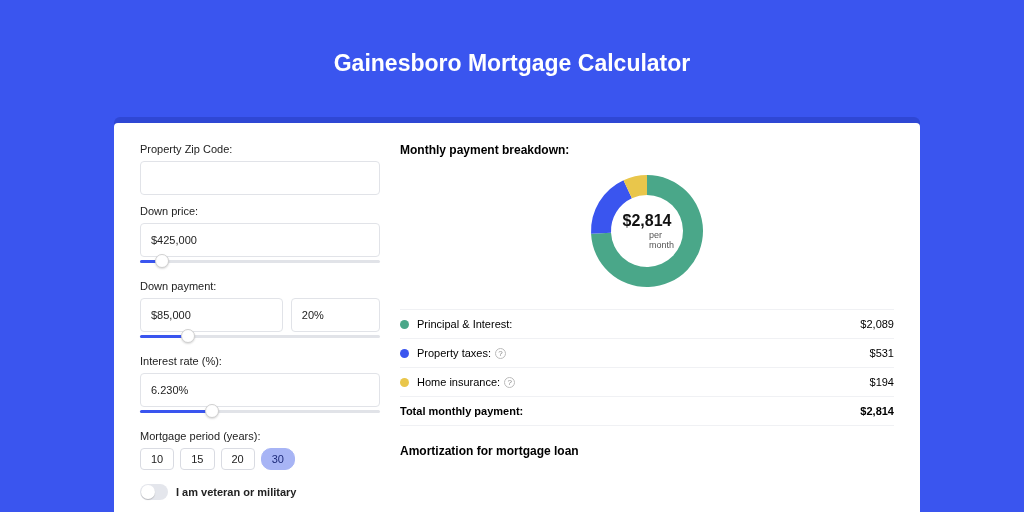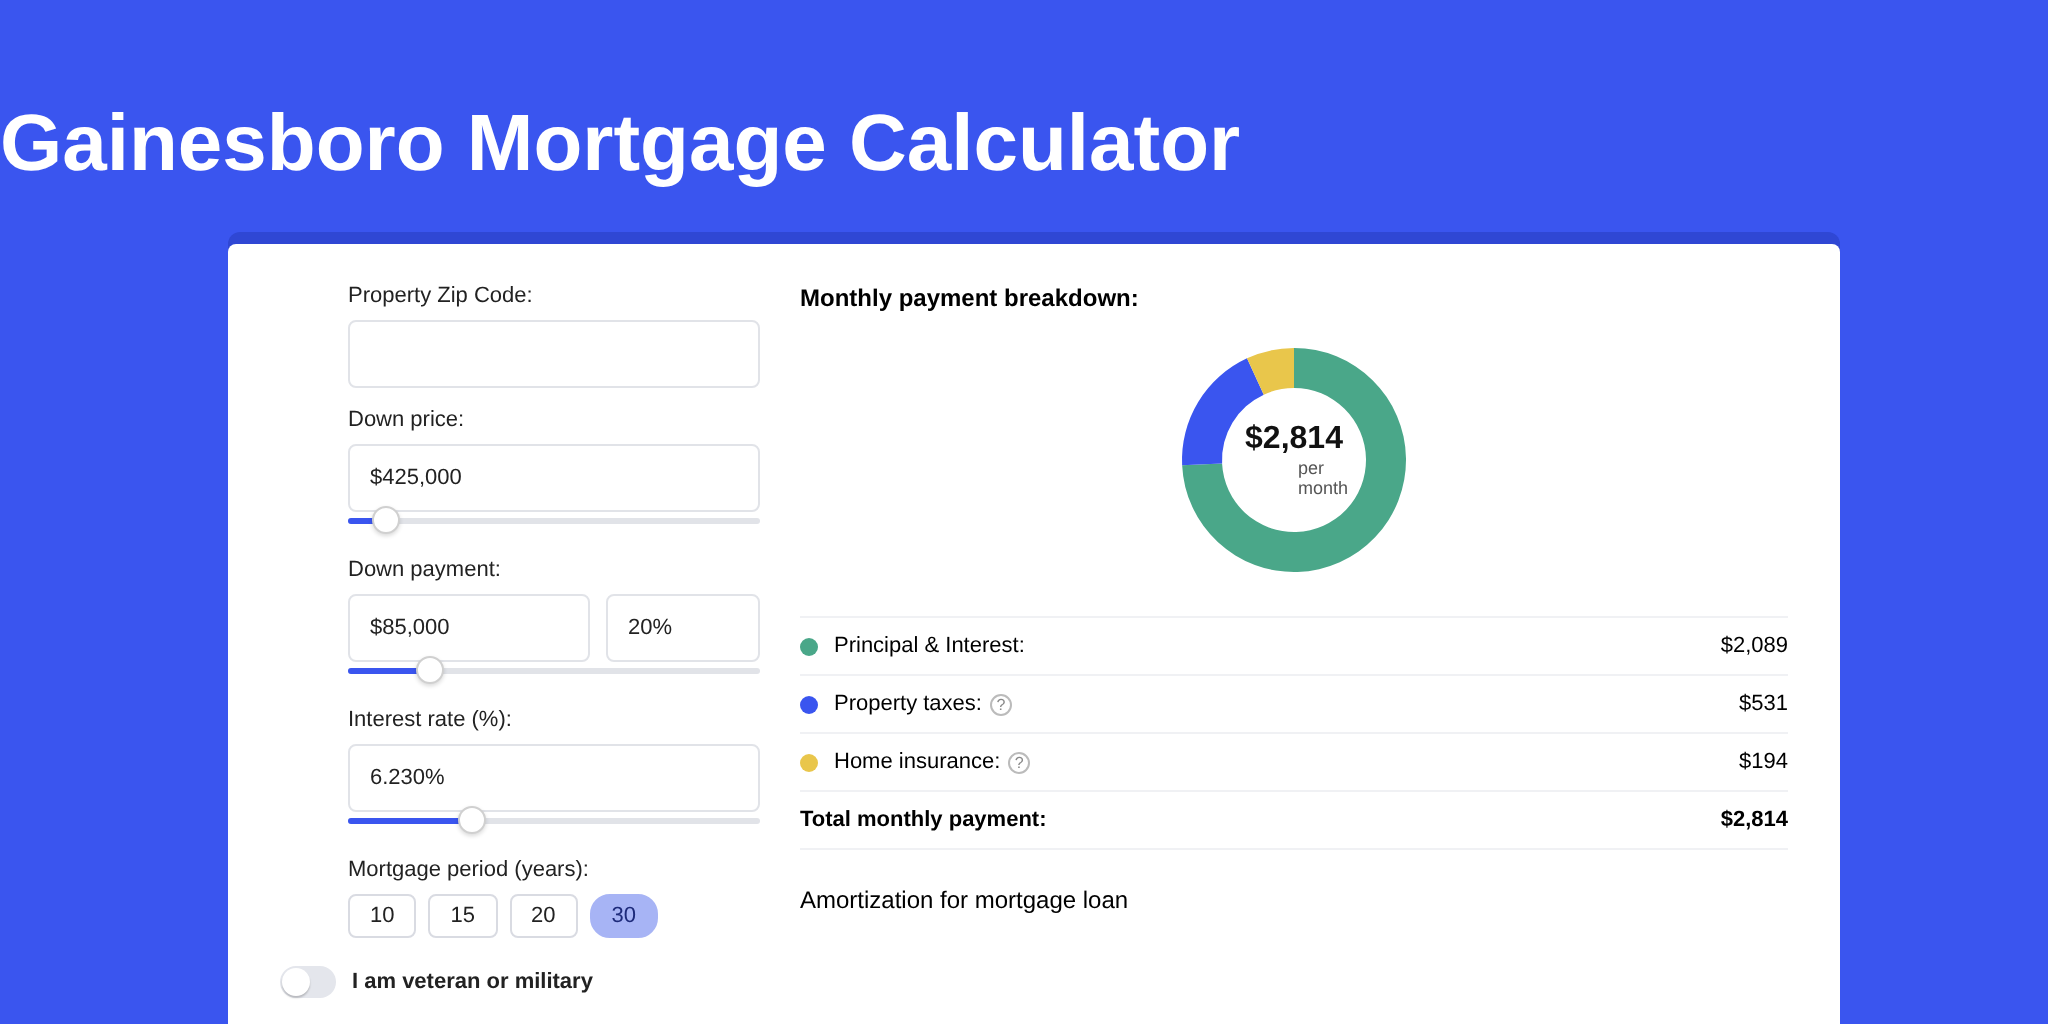--- a/index.html
+++ b/index.html
@@ -4,25 +4,25 @@
 <style>
   * { box-sizing: border-box; margin: 0; padding: 0; }
   body {
     font-family: -apple-system, BlinkMacSystemFont, "Segoe UI", Arial, sans-serif;
     background: #3a55ef;
     width: 1024px;
     height: 512px;
     overflow: hidden;
   }
   .page-title {
-    text-align: left;
+    text-align: center;
     color: #fff;
     font-weight: 700;
-    font-size: 40px;
-    padding: 50px 0 21px 0;
+    font-size: 23px;
+    padding: 50px 0 40px 0;
   }
   .card-shadow {
     background: #2f47d4;
     margin: 0 104px 0 114px;
     border-radius: 6px 6px 0 0;
     padding-top: 6px;
   }
   .card {
     background: #fff;
     border-radius: 4px 4px 0 0;
@@ -61,21 +61,21 @@
     position: absolute; left: 0; top: 4px;
     height: 3px; background: #3a55ef; border-radius: 2px;
   }
   .slider-handle {
     position: absolute; top: -2px;
     width: 14px; height: 14px; border-radius: 50%;
     background: #fff; border: 1px solid #d0d0d0;
     box-shadow: 0 1px 2px rgba(0,0,0,.15);
     margin-left: -7px;
   }
-  .field-block { margin-bottom: 10px; margin-left: 34px; }
+  .field-block { margin-bottom: 10px; }
   .period-btns { display: flex; gap: 6px; margin-bottom:14px;}
   .period-btn {
     border: 1px solid #d9dbe2;
     background: #fff;
     border-radius: 4px;
     height: 22px;
     padding: 0 10px;
     font-size: 11px;
     cursor: pointer;
     color: #222;
@@ -114,21 +114,21 @@
   .legend-dot {
     width: 9px; height: 9px; border-radius: 50%; margin-right: 8px;
   }
   .legend-label { flex: 0 0 auto; }
   .legend-info {
     display:inline-flex; width:11px; height:11px; border:1px solid #bbb;
     border-radius:50%; font-size:8px; color:#888;
     align-items:center; justify-content:center; margin-left:4px;
   }
   .legend-val { margin-left: auto; }
-  .amort-title { font-size: 12px; font-weight:400; margin-top: 18px; margin-bottom: 10px; }
+  .amort-title { font-size: 12px; font-weight:700; margin-top: 18px; margin-bottom: 10px; }
   .amort-text { font-size: 10px; color: #444; line-height:1.4; }
 </style>
 </head>
 <body>
 
 <h1 class="page-title">Gainesboro Mortgage Calculator</h1>
 
 <div class="card-shadow">
   <div class="card">
 

